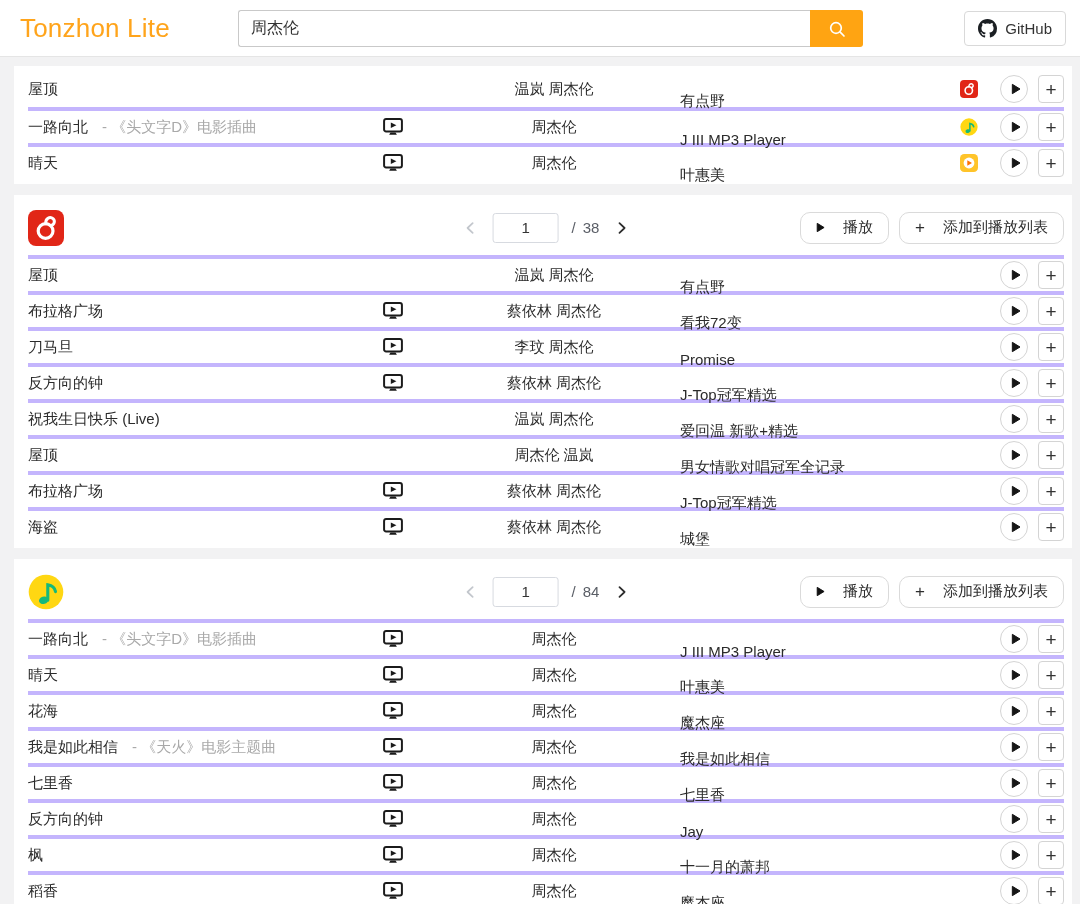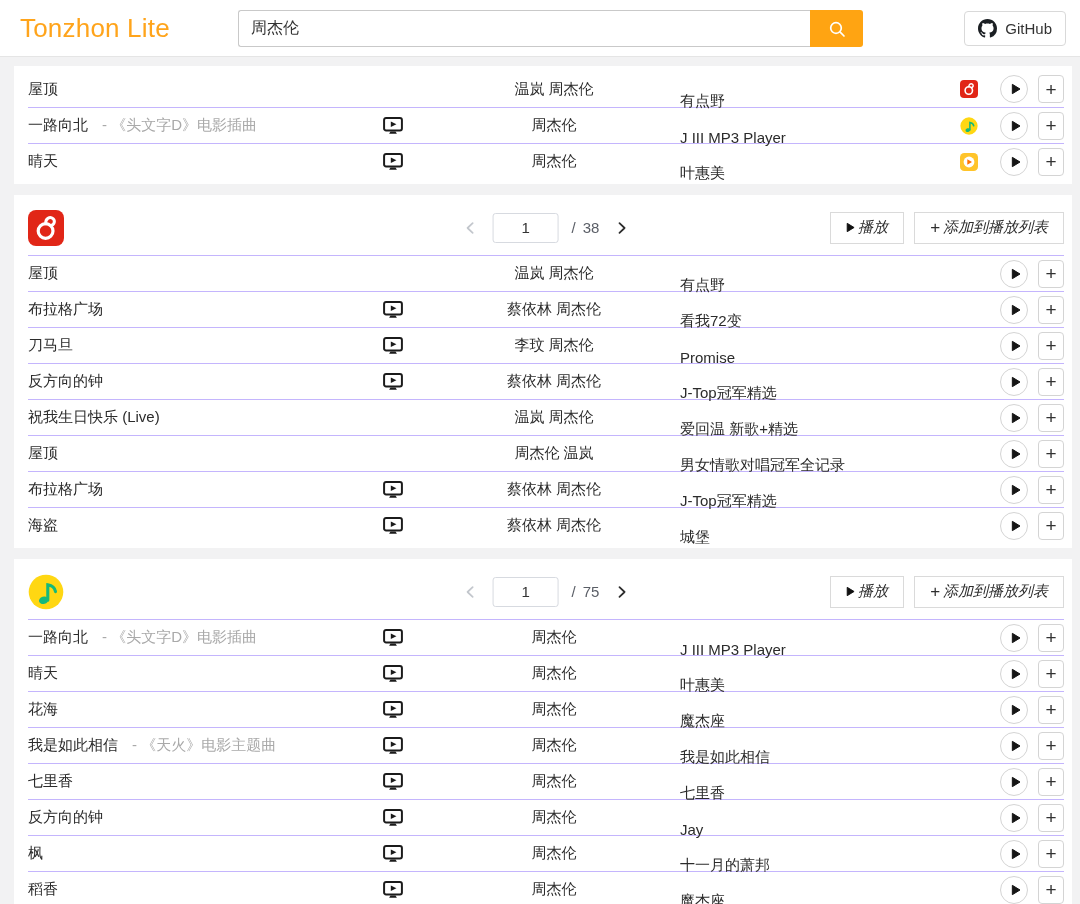--- a/index.html
+++ b/index.html
@@ -31,27 +31,27 @@
            display:flex; align-items:center; gap:13px; }
   .pg-btn { background:none; border:none; width:18px; height:18px; display:flex;
             align-items:center; justify-content:center; cursor:pointer; padding:0; }
   .pg-btn svg { width:14px; height:14px; }
   .pg-prev { color:#c3c7cd; }
   .pg-next { color:#2d2d2d; }
   .pg-input { width:66px; height:30px; border:1px solid #d7dae0; border-radius:3px;
               text-align:center; font-size:15px; color:#333; outline:none; font-family:inherit; }
   .pg-total { font-size:15px; color:#5a5e66; display:flex; gap:7px; }
   .head-actions { margin-left:auto; display:flex; gap:10px; }
-  .hbtn { height:32px; padding:0 15px; background:#fff; border:1px solid #dadada; border-radius:0;
-          display:flex; align-items:center; gap:3px; font-size:15px; color:#2d2d2d; cursor:pointer; font-family:inherit;font-style:italic; }
+  .hbtn { height:32px; padding:0 15px; background:#fff; border:1px solid #dadada; border-radius:10px;
+          display:flex; align-items:center; gap:18px; font-size:15px; color:#2d2d2d; cursor:pointer; font-family:inherit; }
   .hbtn .tri-sm { width:9px; height:11px; color:#111; }
   .plus-glyph { font-size:17px; font-weight:400; color:#2d2d2d; line-height:1; }
 
   
-  .rows .row { height:36px; display:flex; align-items:center; border-top:1px solid #c4b5fd; }
+  .rows .row { height:36px; display:flex; align-items:center; border-top:4px solid #c4b5fd; }
   .top-card .rows .row:first-child { border-top:none; }
   .c-title { width:355px; display:flex; align-items:baseline; overflow:hidden;
              white-space:nowrap; font-size:15px; color:#2b2b2b; }
   .c-sub { color:#a9a9a9; margin-left:14px; font-size:15px; }
   .c-mv { width:45px; display:flex; align-items:center; color:#1b1b1b; }
   .mv-ic { width:20px; height:18px; cursor:pointer; }
   .c-artist { width:252px; font-size:15px; color:#2b2b2b; overflow:hidden; white-space:nowrap;text-align:center; }
   .c-album { flex:1; font-size:15px; color:#2b2b2b; overflow:hidden; white-space:nowrap;margin-top:24px; }
   .c-src { width:40px; display:flex; align-items:center; }
   .src-sm { width:18px; height:18px; }
@@ -421,21 +421,21 @@
         </svg>
       <div class="pager">
         <button class="pg-btn pg-prev">
             <svg viewBox="0 0 12 12">
               <use href="#i-chl"></use>
             </svg>
           </button>
         <input class="pg-input" value="1" style="">
         <span class="pg-total">
             <span>/</span>
-            <span>75</span>
+            <span>84</span>
           </span>
         <button class="pg-btn pg-next">
             <svg viewBox="0 0 12 12">
               <use href="#i-chr"></use>
             </svg>
           </button>
       </div>
       <div class="head-actions">
         <button class="hbtn">
             <svg class="tri-sm" viewBox="0 0 12 14">

